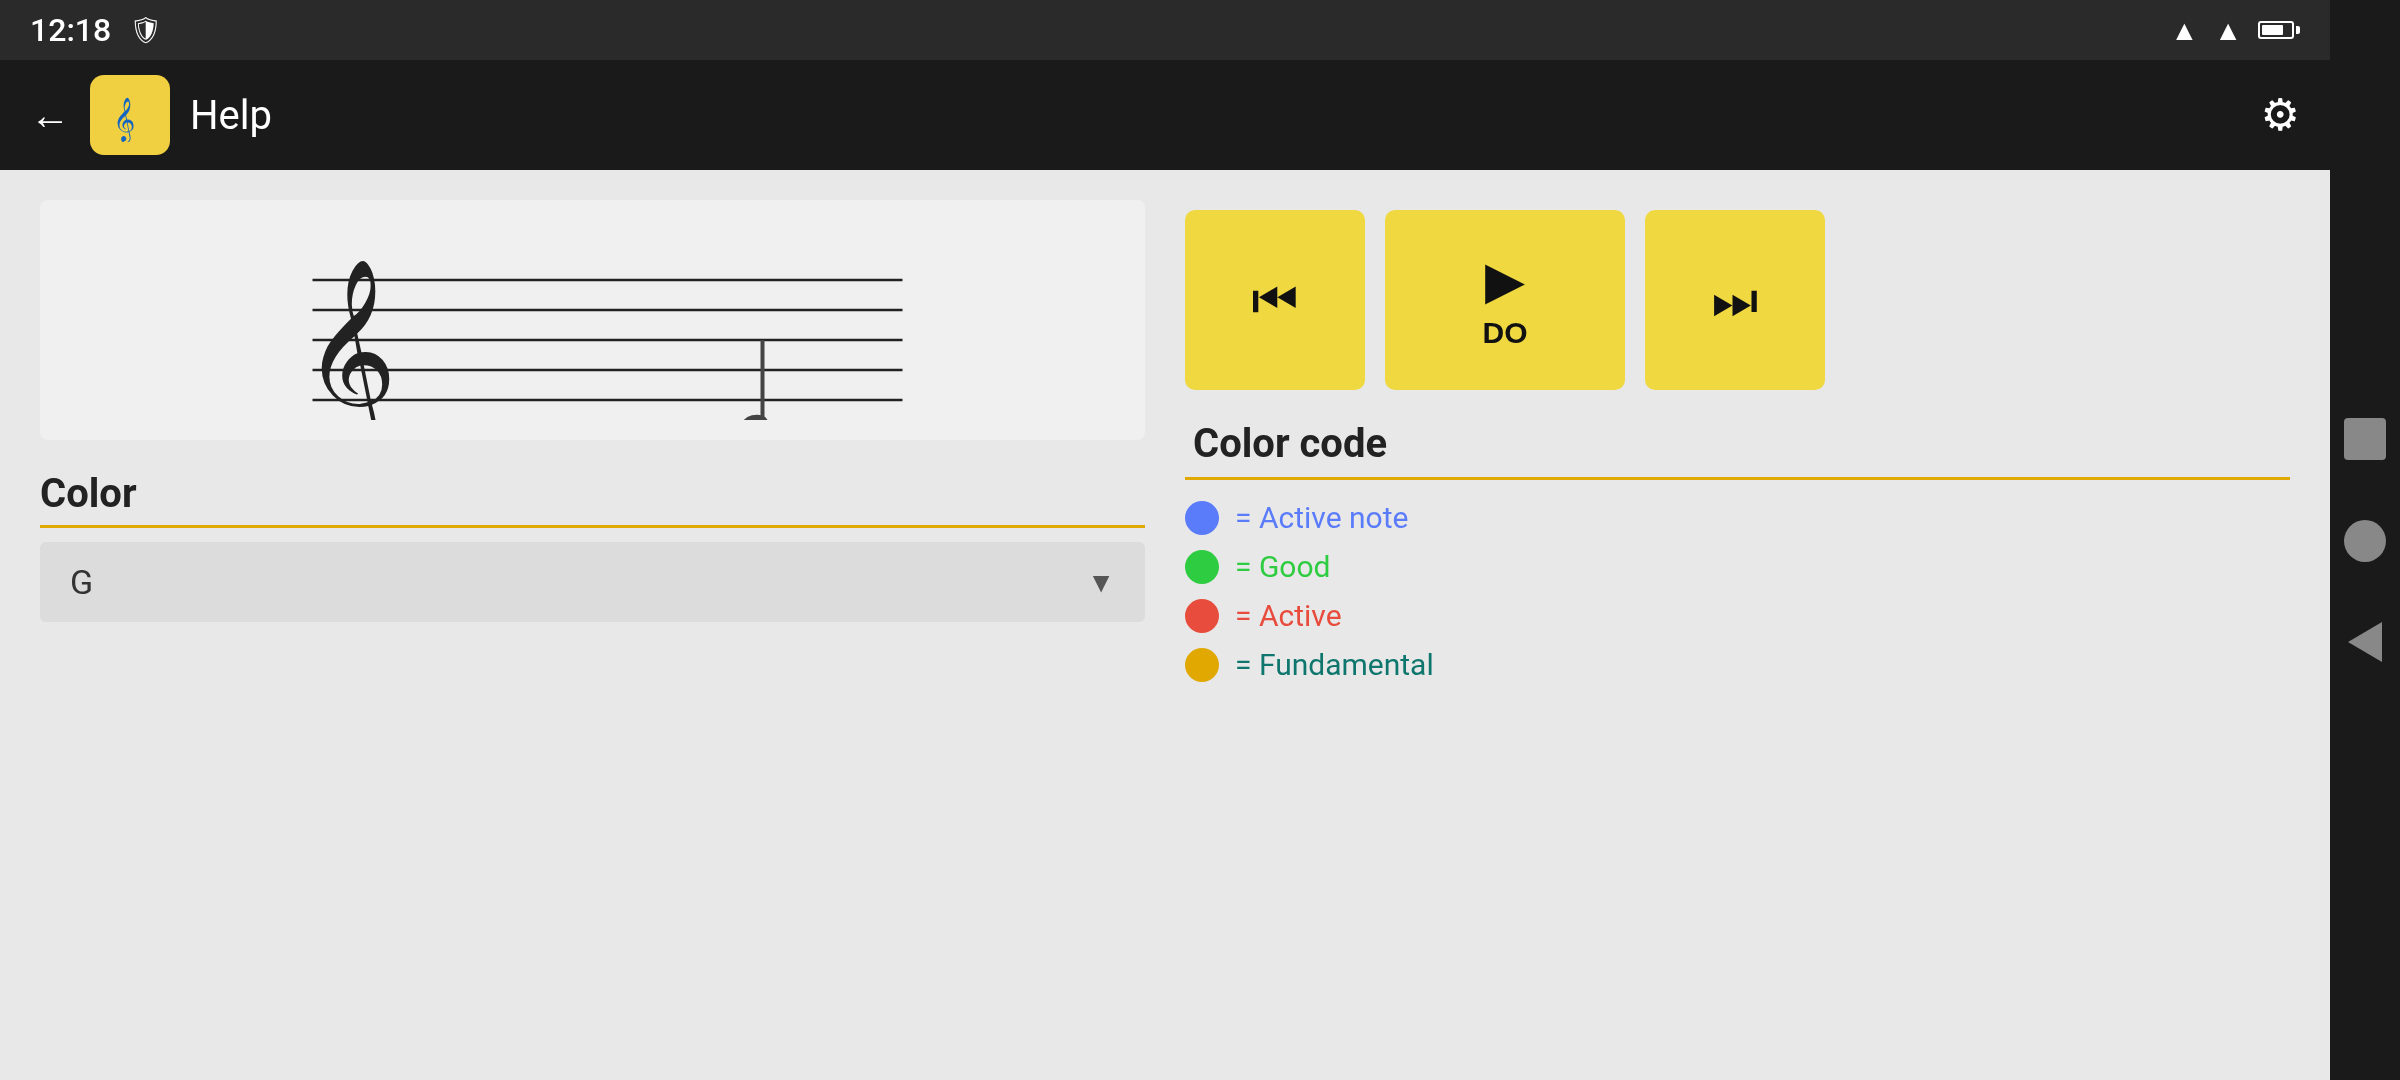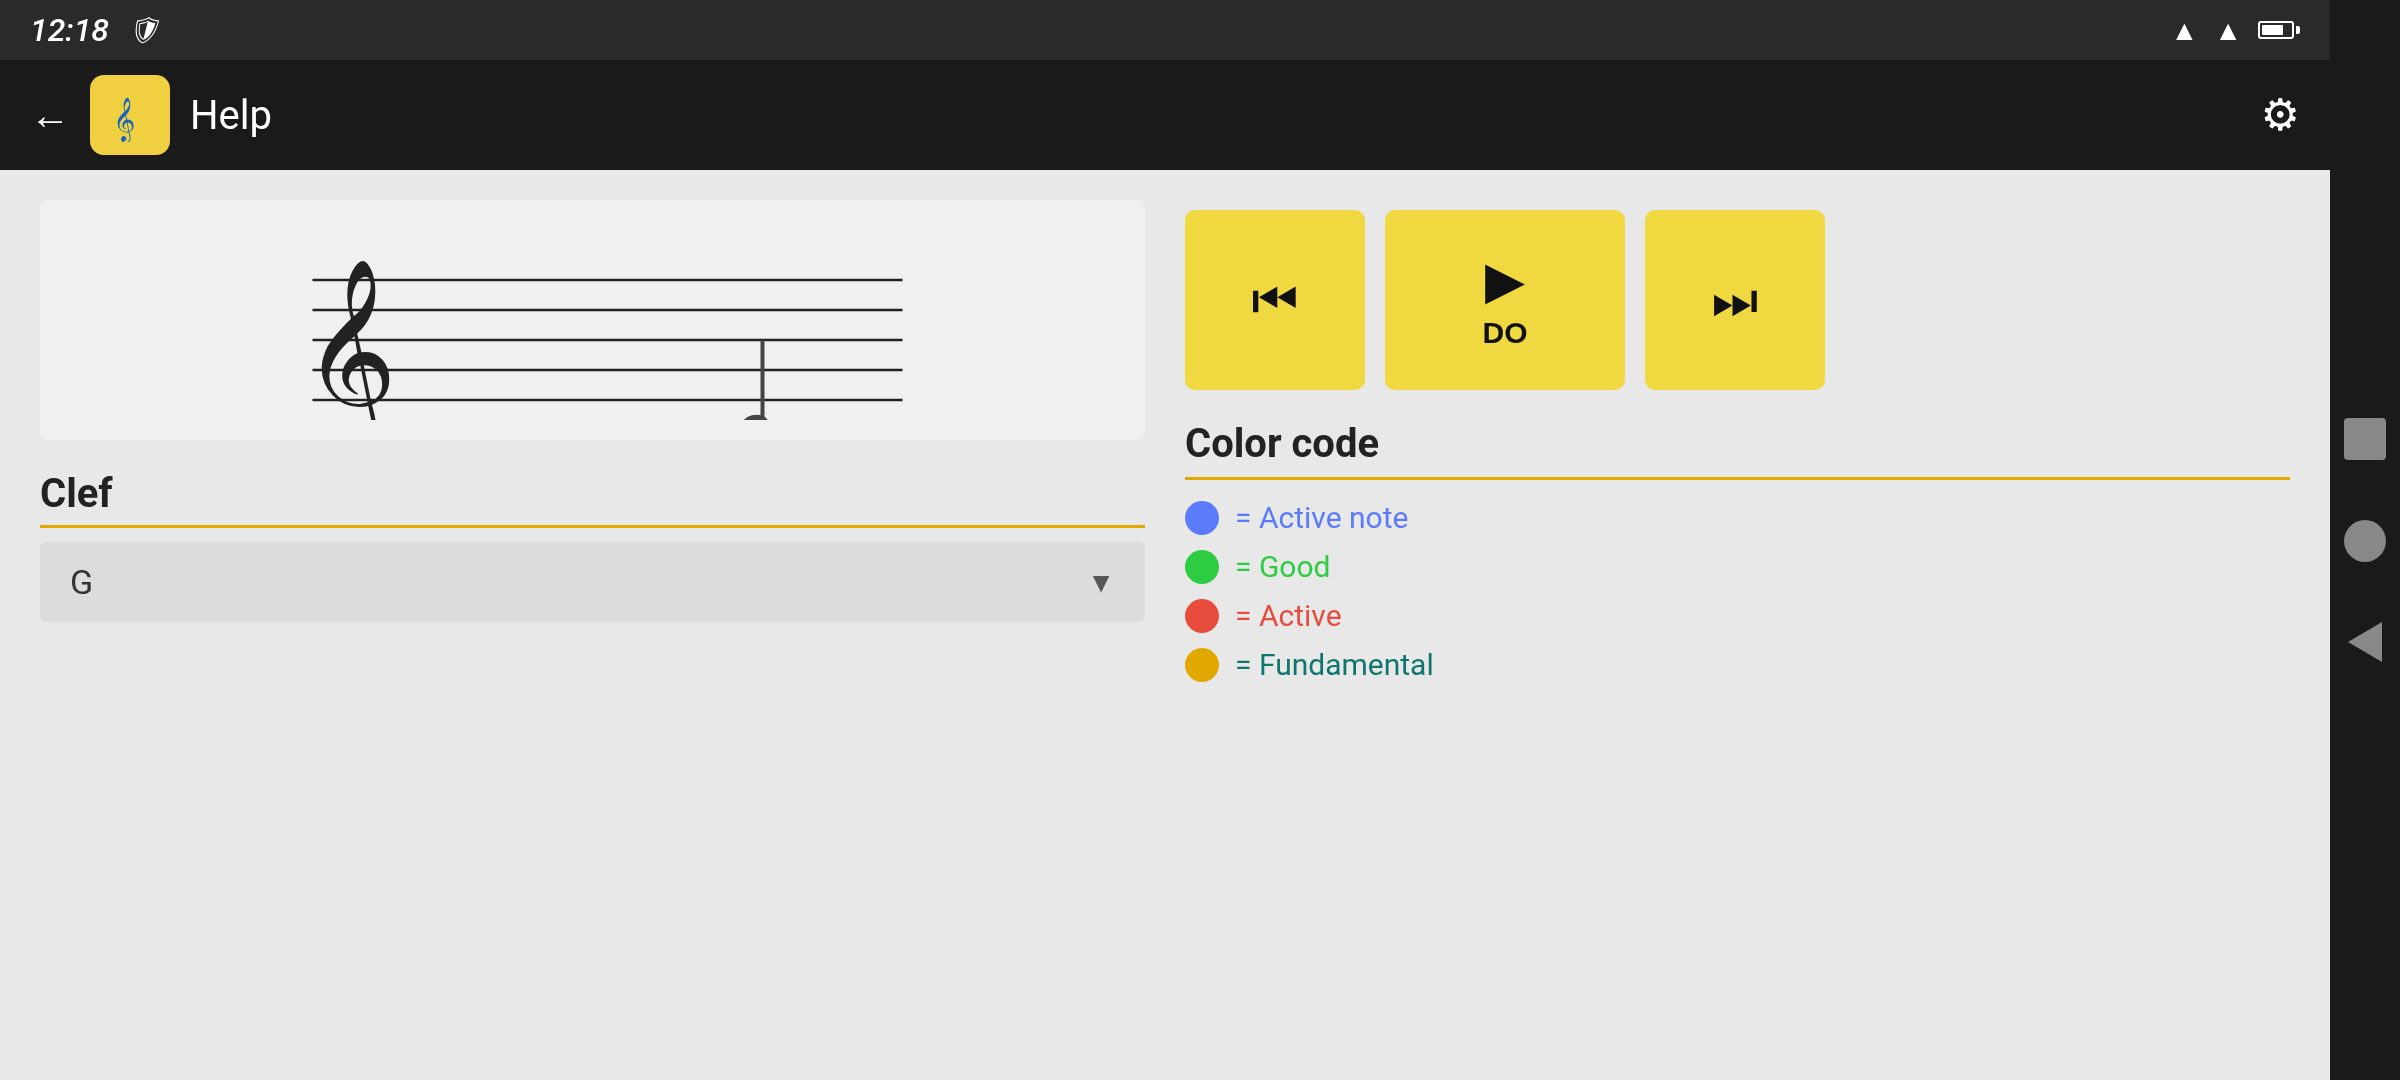--- a/index.html
+++ b/index.html
@@ -26,21 +26,20 @@
     
     .status-bar {
       width: 100%;
       height: 60px;
       background: #2a2a2a;
       display: flex;
       align-items: center;
       justify-content: space-between;
       padding: 0 30px;
       flex-shrink: 0;
-      font-style: italic;
     }
 
     .status-left {
       display: flex;
       align-items: center;
       gap: 18px;
     }
 
     .status-time {
       color: #fff;
@@ -241,20 +240,21 @@
     .color-code-section {
       display: flex;
       flex-direction: column;
       gap: 10px;
     }
 
     .color-code-title {
       font-size: 40px;
       font-weight: 700;
       color: #222;
+      margin-left: 8px;
     }
 
     .color-code-divider {
       width: 100%;
       height: 3px;
       background: #e0a800;
     }
 
     .color-code-list {
       display: flex;
@@ -414,21 +414,21 @@
           <line x1="70" y1="180" x2="660" y2="180" stroke="#222" stroke-width="2.5"></line>
 
           <text x="60" y="185" font-size="160" font-family="serif" fill="#222">𝄞</text>
 
           <line x1="520" y1="120" x2="520" y2="205" stroke="#444" stroke-width="4"></line>
           <ellipse cx="512" cy="205" rx="14" ry="10" fill="#444" transform="rotate(-15,512,205)"></ellipse>
         </svg>
       </div>
 
       <div class="clef-section">
-        <span class="section-title">Clef</span>
+        <span class="section-title">Color</span>
         <div class="section-divider"></div>
         <div class="dropdown-container">
           <span class="dropdown-value">G</span>
           <span class="dropdown-arrow">▼</span>
         </div>
       </div>
 
     </div>
 
     <div class="right-panel">

